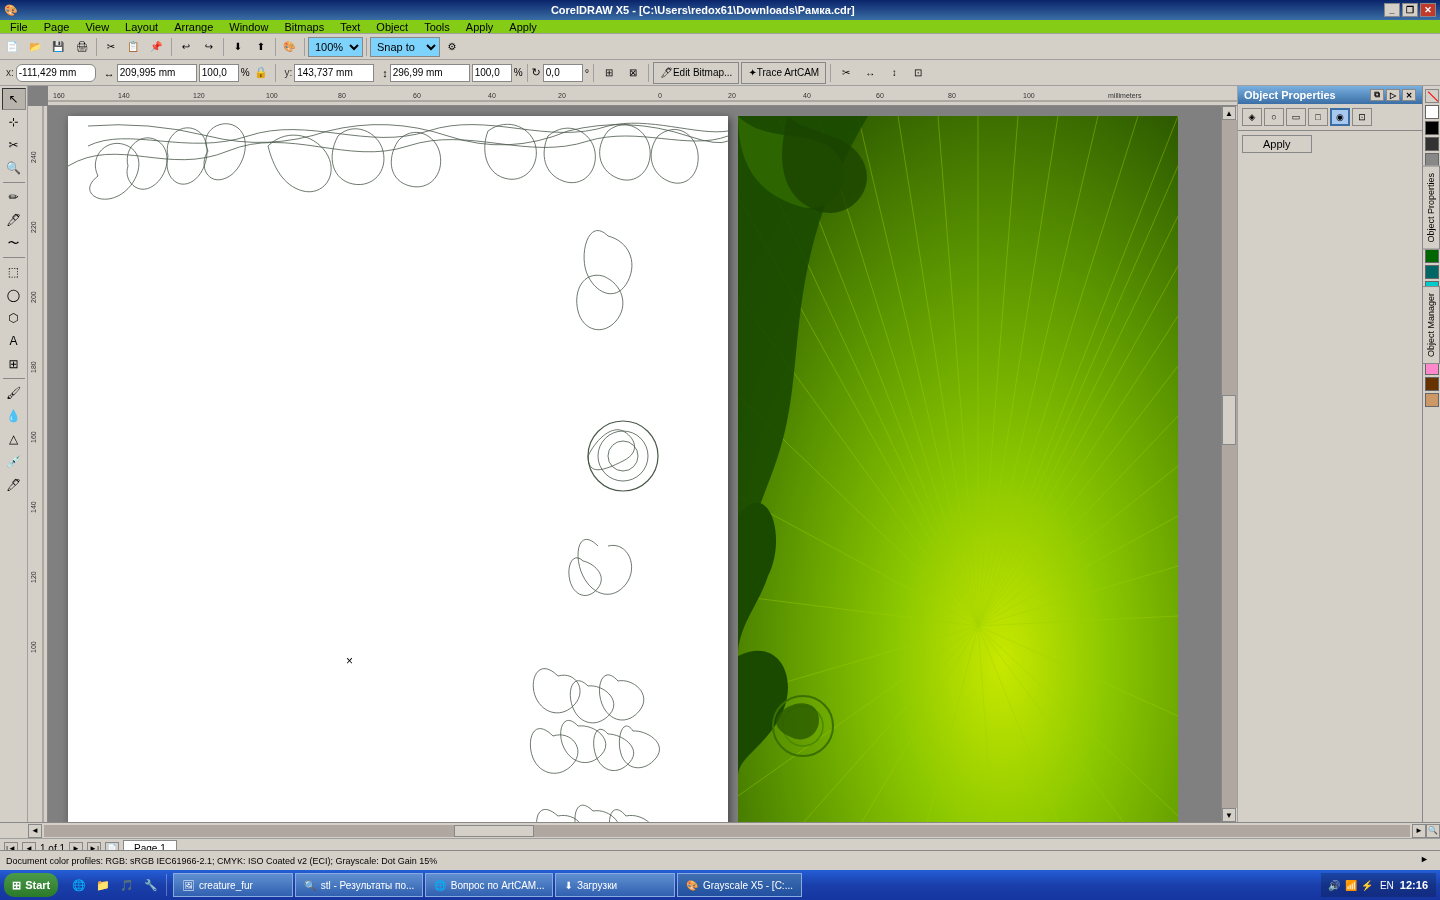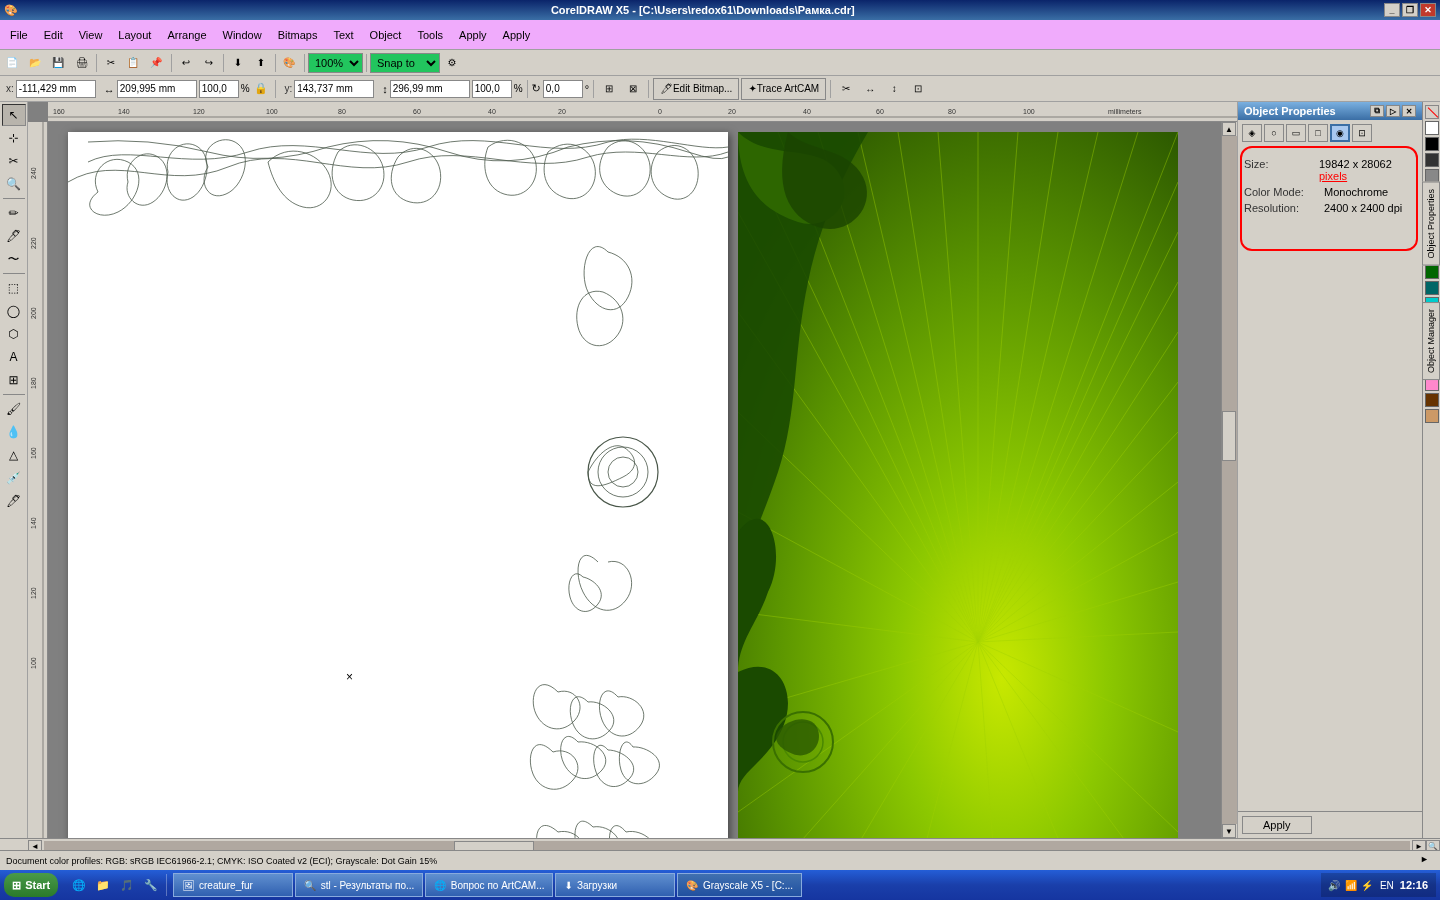--- a/index.html
+++ b/index.html
@@ -10,33 +10,33 @@
       width: 100%; height: 20px; background: linear-gradient(to bottom, #0a246a, #3a6ea5);
       display: flex; align-items: center; justify-content: space-between; padding: 0 4px;
       color: white; font-size: 11px; font-weight: bold;
     }
     #titlebar .win-controls { display: flex; gap: 2px; }
     .win-btn { width: 16px; height: 14px; background: #d4d0c8; border: 1px solid #888; font-size: 9px; display: flex; align-items: center; justify-content: center; cursor: pointer; color: black; }
     .win-btn.close { background: #c0392b; color: white; }
 
     
     #menubar {
-      width: 100%; height: 30px; background: #f0abfc; display: flex; align-items: center;
+      width: 100%; height: 14px; background: #84cc16; display: flex; align-items: center;
       border-bottom: 1px solid #a0a0a0; padding: 0 2px;
     }
     .menu-item { padding: 2px 8px; font-size: 11px; cursor: pointer; white-space: nowrap; }
 
     
     #toolbar1 {
       width: 100%; height: 26px; background: #d4d0c8; display: flex; align-items: center;
       border-bottom: 1px solid #a0a0a0; padding: 0 2px; gap: 1px;
     }
     .tb-btn { height: 22px; min-width: 22px; background: #d4d0c8; border: 1px solid transparent; display: flex; align-items: center; justify-content: center; cursor: pointer; font-size: 10px; padding: 0 2px; }
     .tb-sep { width: 1px; height: 18px; background: #a0a0a0; margin: 0 2px; }
-    .tb-select { height: 20px; font-size: 11px; background: #22c55e; border: 1px solid #888; padding: 0 2px; }
+    .tb-select { height: 20px; font-size: 11px; background: #7dd3fc; border: 1px solid #888; padding: 0 2px; }
 
     
     #toolbar2 {
       width: 100%; height: 26px; background: #d4d0c8; display: flex; align-items: center;
       border-bottom: 1px solid #a0a0a0; padding: 0 2px; gap: 2px;
     }
     .coord-label { font-size: 10px; color: #333; margin-left: 4px; }
     .coord-input { width: 70px; height: 18px; border: 1px solid #888; font-size: 10px; padding: 0 2px; background: white; }
     .tb-btn2 { height: 22px; min-width: 22px; background: #d4d0c8; border: 1px solid transparent; display: flex; align-items: center; justify-content: center; cursor: pointer; font-size: 10px; }
 
@@ -103,21 +103,21 @@
   <span>CorelDRAW X5 - [C:\Users\redox61\Downloads\Рамка.cdr]</span>
   <div class="win-controls">
     <div class="win-btn">_</div>
     <div class="win-btn">❐</div>
     <div class="win-btn close">✕</div>
   </div>
 </div>
 
 <div id="menubar">
   <span class="menu-item">File</span>
-  <span class="menu-item">Edit</span>
+  <span class="menu-item">Page</span>
   <span class="menu-item">View</span>
   <span class="menu-item">Layout</span>
   <span class="menu-item">Arrange</span>
   <span class="menu-item">Window</span>
   <span class="menu-item">Bitmaps</span>
   <span class="menu-item">Text</span>
   <span class="menu-item">Object</span>
   <span class="menu-item">Tools</span>
   <span class="menu-item">Apply</span>
   <span class="menu-item">Apply</span>
@@ -149,21 +149,21 @@
   </select>
   <div class="tb-sep"></div>
   <select class="tb-select" style="width:70px;">
     <option>Snap to</option>
   </select>
   <div class="tb-btn">⚙</div>
 </div>
 
 <div id="toolbar2">
   <span class="coord-label">x:</span>
-  <input class="coord-input" value="-111,429 mm" style="width: 80px;">
+  <input class="coord-input" value="-111,429 mm" style="width: 80px; border-radius: 6px;">
   <span style="margin-left:6px;">↔</span>
   <input class="coord-input" value="209,995 mm" style="width: 80px;">
   <input class="coord-input" value="100,0" style="width: 40px;">
   <span style="font-size:10px;">%</span>
   <span style="margin: 0 3px;">🔒</span>
   <div class="tb-sep"></div>
   <span class="coord-label">y:</span>
   <input class="coord-input" value="143,737 mm" style="width: 80px;">
   <span style="margin-left:6px;">↕</span>
   <input class="coord-input" value="296,99 mm" style="width: 80px;">
@@ -408,42 +408,20 @@
 
       <div style="display:flex;gap:2px;padding:4px;flex-wrap:wrap;">
         <div style="width:20px;height:18px;background:#d4d0c8;border:1px solid #888;display:flex;align-items:center;justify-content:center;font-size:9px;cursor:pointer;">◈</div>
         <div style="width:20px;height:18px;background:#d4d0c8;border:1px solid #888;display:flex;align-items:center;justify-content:center;font-size:9px;cursor:pointer;">○</div>
         <div style="width:20px;height:18px;background:#d4d0c8;border:1px solid #888;display:flex;align-items:center;justify-content:center;font-size:9px;cursor:pointer;">▭</div>
         <div style="width:20px;height:18px;background:#d4d0c8;border:1px solid #888;display:flex;align-items:center;justify-content:center;font-size:9px;cursor:pointer;">□</div>
         <div style="width:20px;height:18px;background:#a8c8f0;border:2px solid #3a6ea5;display:flex;align-items:center;justify-content:center;font-size:9px;cursor:pointer;">◉</div>
         <div style="width:20px;height:18px;background:#d4d0c8;border:1px solid #888;display:flex;align-items:center;justify-content:center;font-size:9px;cursor:pointer;">⊡</div>
       </div>
 
-      <div style="position:relative;padding:6px;flex:1;">
-
-        <div style="position:absolute;top:0;left:2px;width:178px;height:105px;border:2px solid red;border-radius:12px;pointer-events:none;z-index:10;"></div>
-
-        <div style="display:flex;align-items:flex-start;margin:6px 0 2px 0;">
-          <span style="width:75px;font-size:11px;color:#333;">Size:</span>
-          <div>
-            <div style="font-size:11px;color:#000;font-weight:normal;">19842 x 28062</div>
-            <div style="font-size:11px;color:red;text-decoration:underline;">pixels</div>
-          </div>
-        </div>
-
-        <div style="display:flex;align-items:center;margin:4px 0;">
-          <span style="width:80px;font-size:11px;color:#333;">Color Mode:</span>
-          <span style="font-size:11px;color:#000;">Monochrome</span>
-        </div>
-
-        <div style="display:flex;align-items:center;margin:4px 0;">
-          <span style="width:80px;font-size:11px;color:#333;">Resolution:</span>
-          <span style="font-size:11px;color:#000;">2400 x 2400 dpi</span>
-        </div>
-      </div>
 
       <div style="padding:4px;border-top:1px solid #888;">
         <button style="padding:2px 20px;font-size:11px;background:#d4d0c8;border:1px solid #888;cursor:pointer;">Apply</button>
       </div>
 
       <div style="position:absolute;right:-18px;top:80px;writing-mode:vertical-rl;background:#d4d0c8;border:1px solid #888;padding:6px 3px;font-size:9px;cursor:pointer;z-index:20;transform:rotate(180deg);">Object Properties</div>
       <div style="position:absolute;right:-18px;top:200px;writing-mode:vertical-rl;background:#d4d0c8;border:1px solid #888;padding:6px 3px;font-size:9px;cursor:pointer;z-index:20;transform:rotate(180deg);">Object Manager</div>
     </div>
 
     <div style="width:18px;background:#d4d0c8;border-left:1px solid #888;display:flex;flex-direction:column;align-items:center;padding:2px 0;overflow:hidden;">

